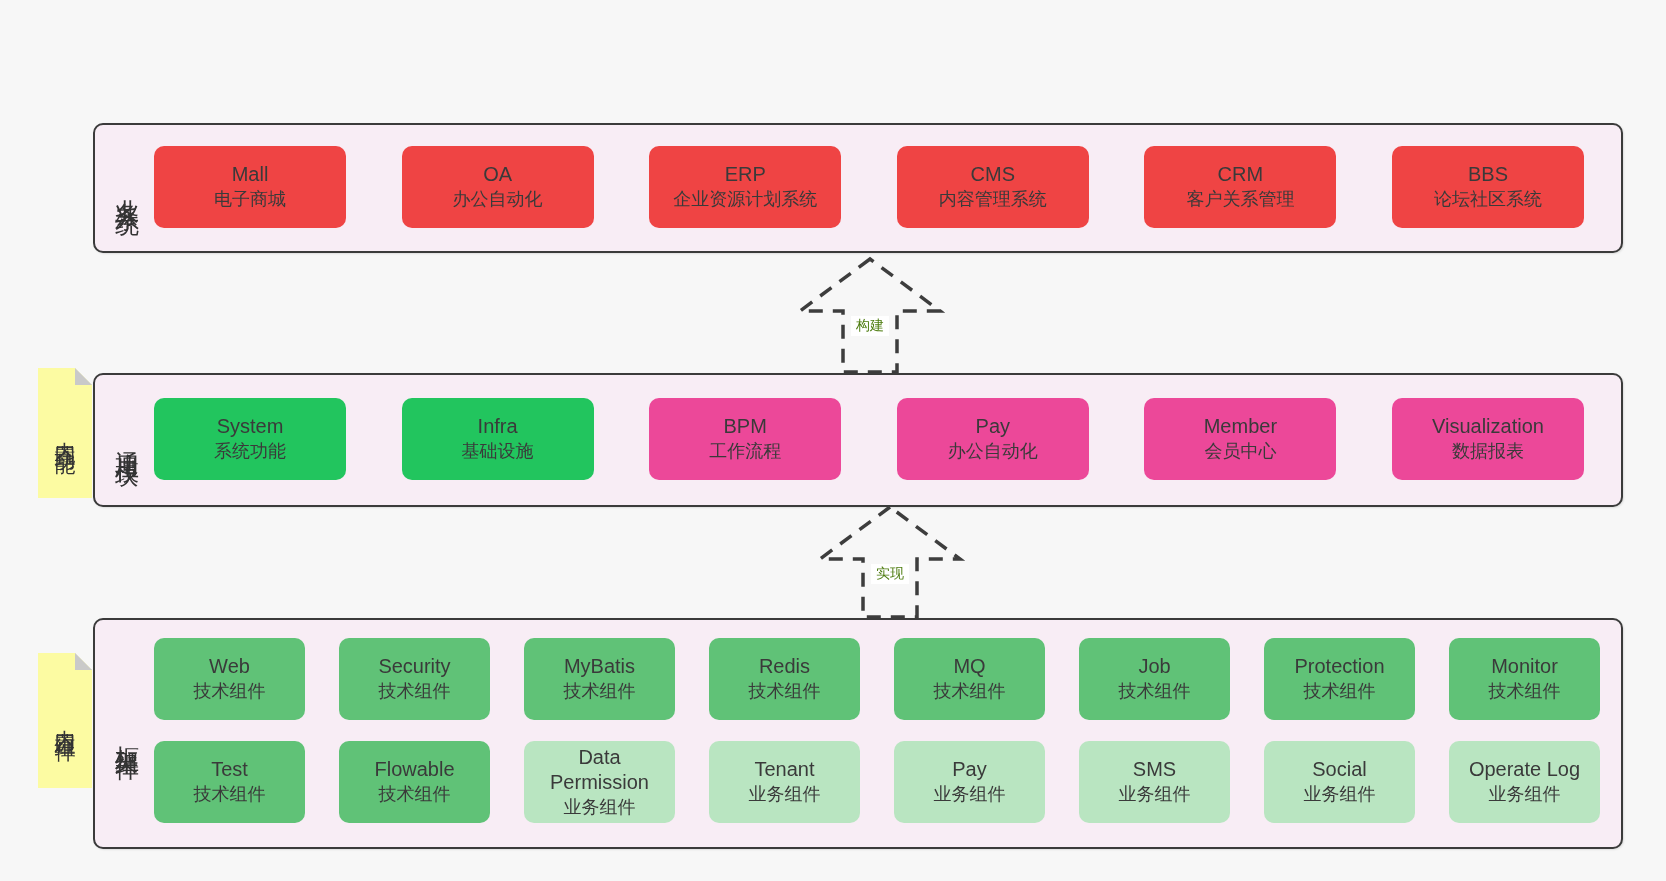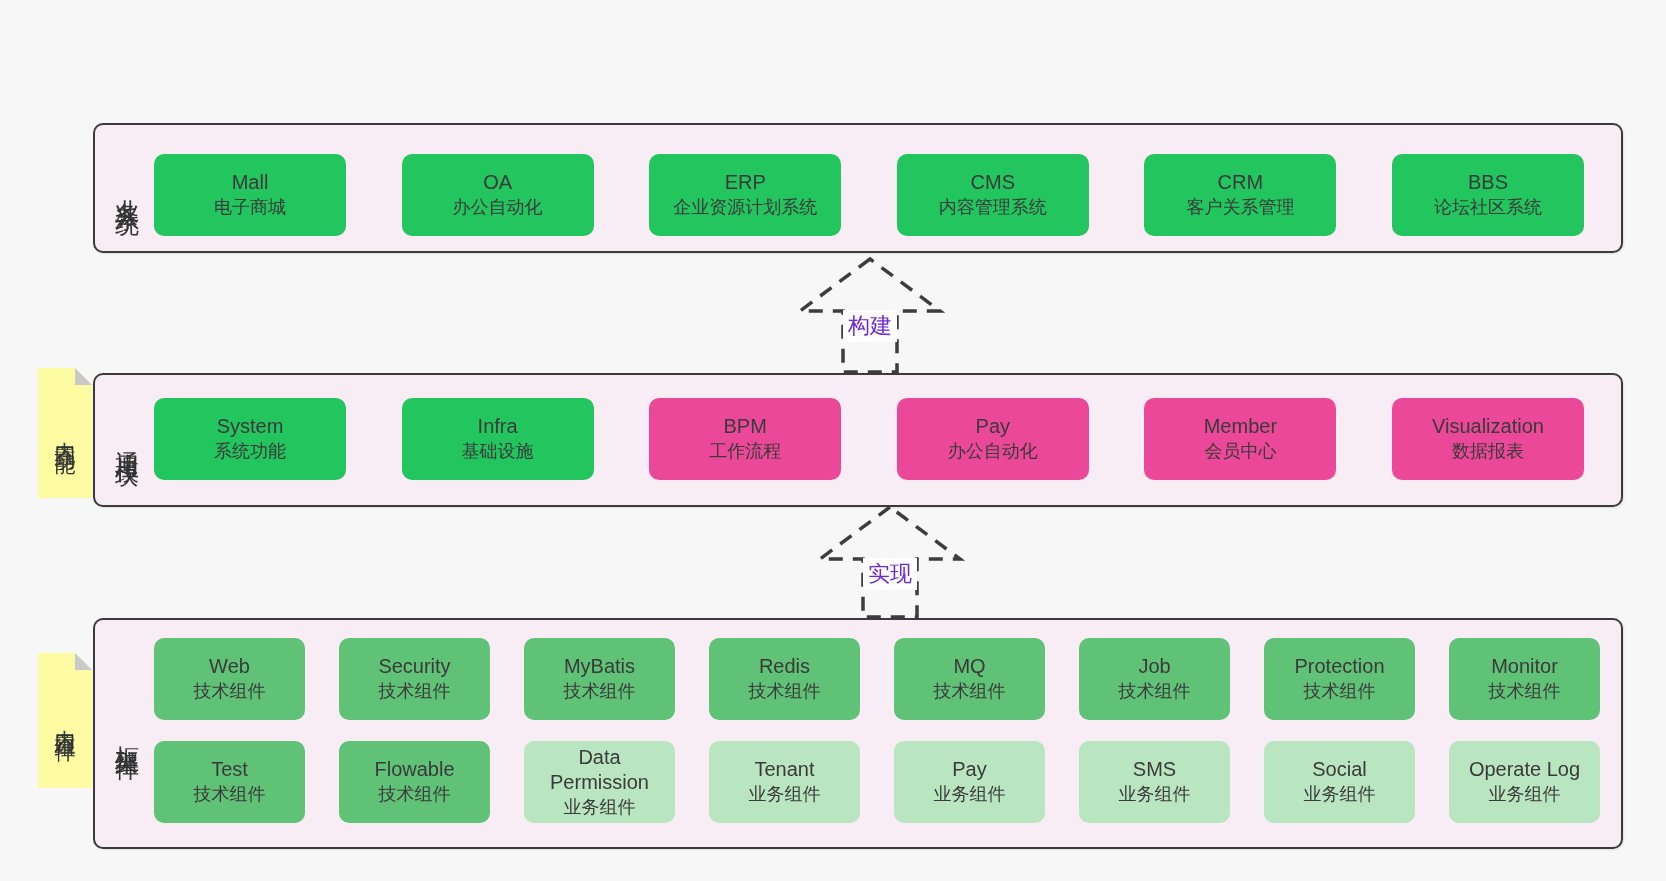--- a/index.html
+++ b/index.html
@@ -19,40 +19,40 @@
   .band2 .row{top:23px;}
   .band3 .row-a{top:18px;}
   .band3 .row-b{top:121px;}
   .band3 .row{gap:34px;}
 
   .box{width:192px;height:82px;border-radius:10px;display:flex;flex-direction:column;
     align-items:center;justify-content:center;text-align:center;padding:2px 6px;box-sizing:border-box;}
   .band3 .box{width:151px;}
   .box-title{font-size:20px;line-height:25px;}
   .box-sub{font-size:18px;line-height:25px;}
-  .blue{background:#22c55e;margin-top:8px;}
+  .blue{background:#ef4444;}
   .red{background:#22c55e;}
   .pink{background:#ec4899;}
   .green{background:#60c277;}
   .lgreen{background:#b9e5c1;}
 
   .note{position:absolute;left:38px;width:54px;background:#fcfba2;
     clip-path:polygon(0 0,calc(100% - 17px) 0,100% 17px,100% 100%,0 100%);
     display:flex;align-items:center;justify-content:center;
     box-shadow:1px 1px 2px rgba(0,0,0,.15);}
   .note .fold{position:absolute;top:0;right:0;width:17px;height:17px;
     background:linear-gradient(to bottom left,transparent 49%,#c9c9c9 50%);}
   .note-text{writing-mode:vertical-rl;text-orientation:upright;font-size:21px;letter-spacing:4px;color:#333;}
   .note1{top:368px;height:130px;}
   .note2{top:653px;height:135px;}
 
   .arrow{position:absolute;width:160px;}
   .arrow svg{display:block;}
-  .arrow .arrow-label{position:absolute;left:50%;transform:translateX(-50%);top:54px;
-    background:#ffffff;padding:1px 5px;font-size:22px;color:#6d28d9;white-space:nowrap;}
+  .arrow .arrow-label{position:absolute;left:50%;transform:translateX(-50%);top:60px;
+    background:#ffffff;padding:1px 5px;font-size:14px;color:#4d7c0f;white-space:nowrap;}
   .arrow1{left:790px;top:256px;height:119px;}
   .arrow2{left:810px;top:504px;height:116px;}
 </style>
 </head>
 <body>
 
 <div id="stage">
 
   <div class="band band1">
     <div class="side-label">业务系统</div>

